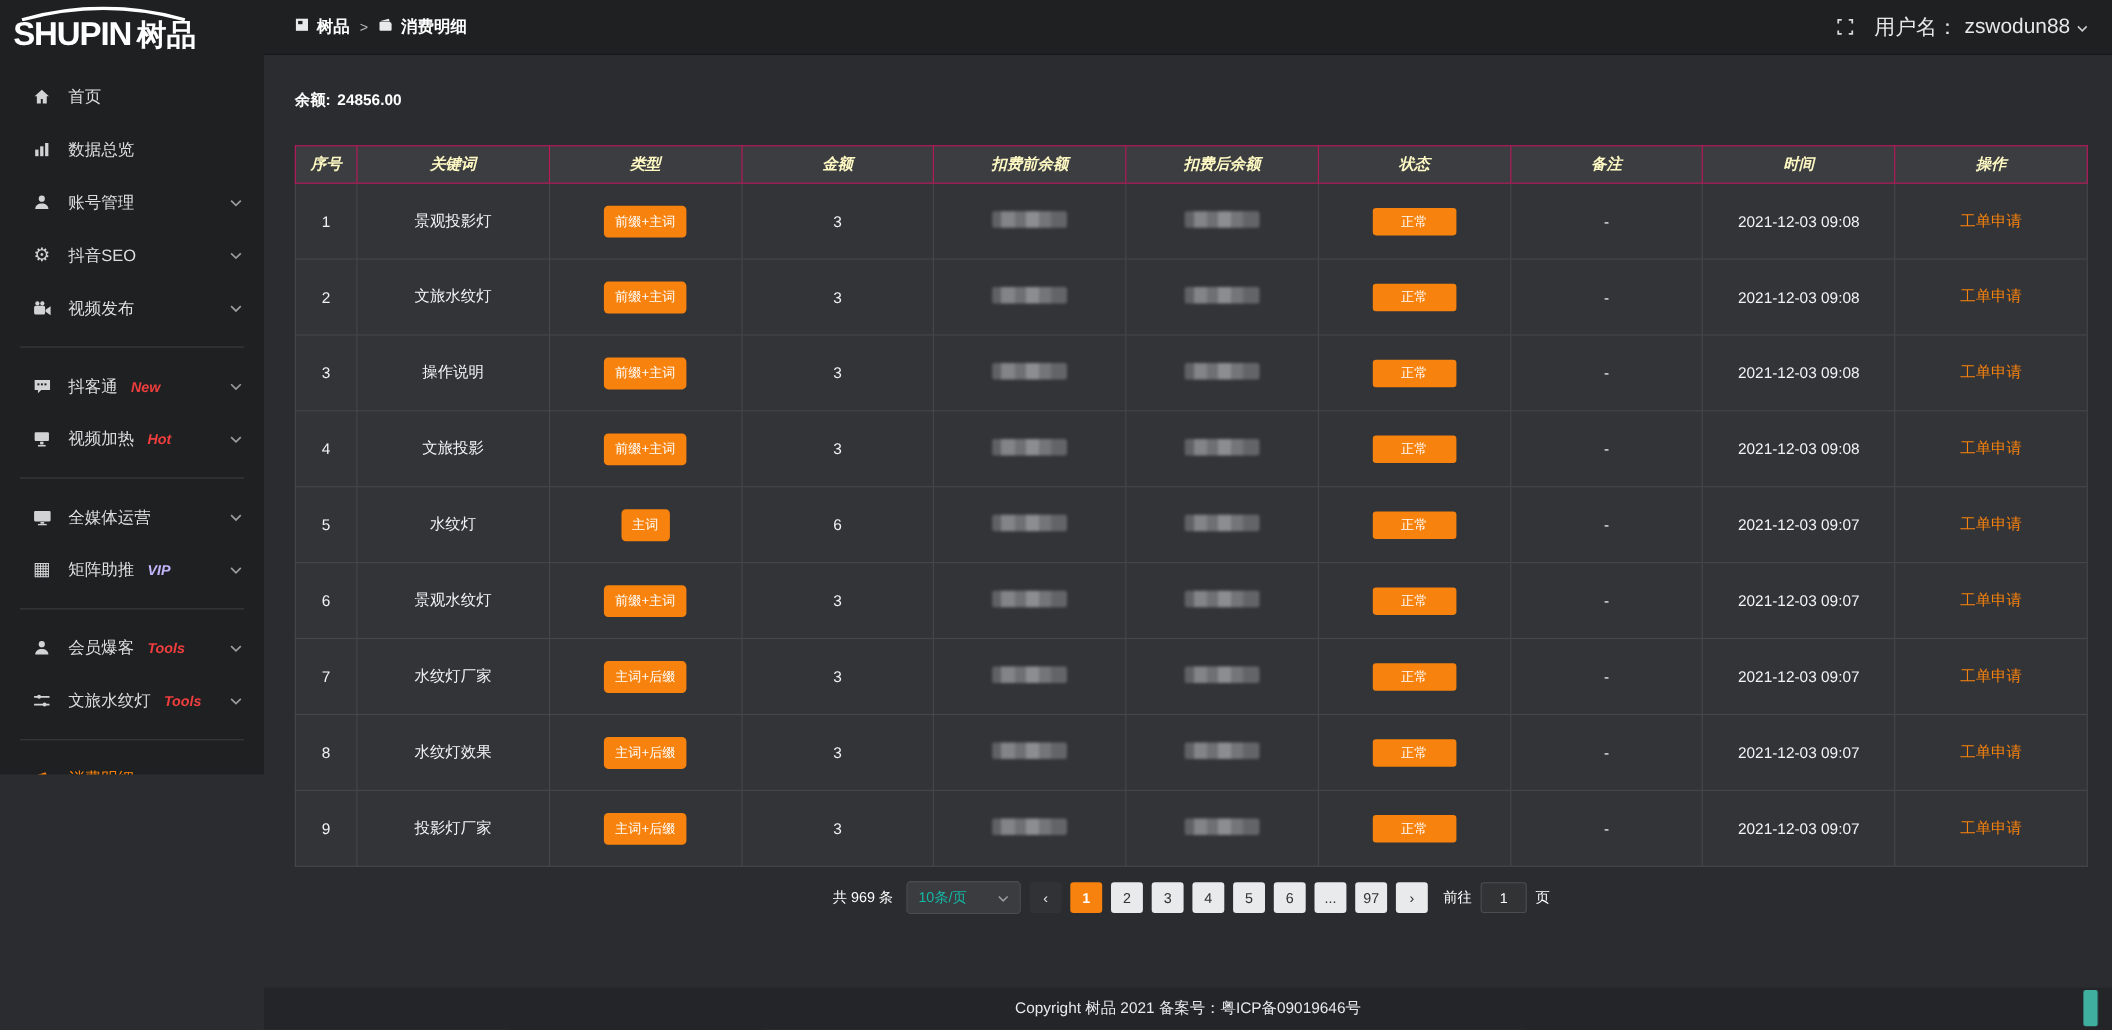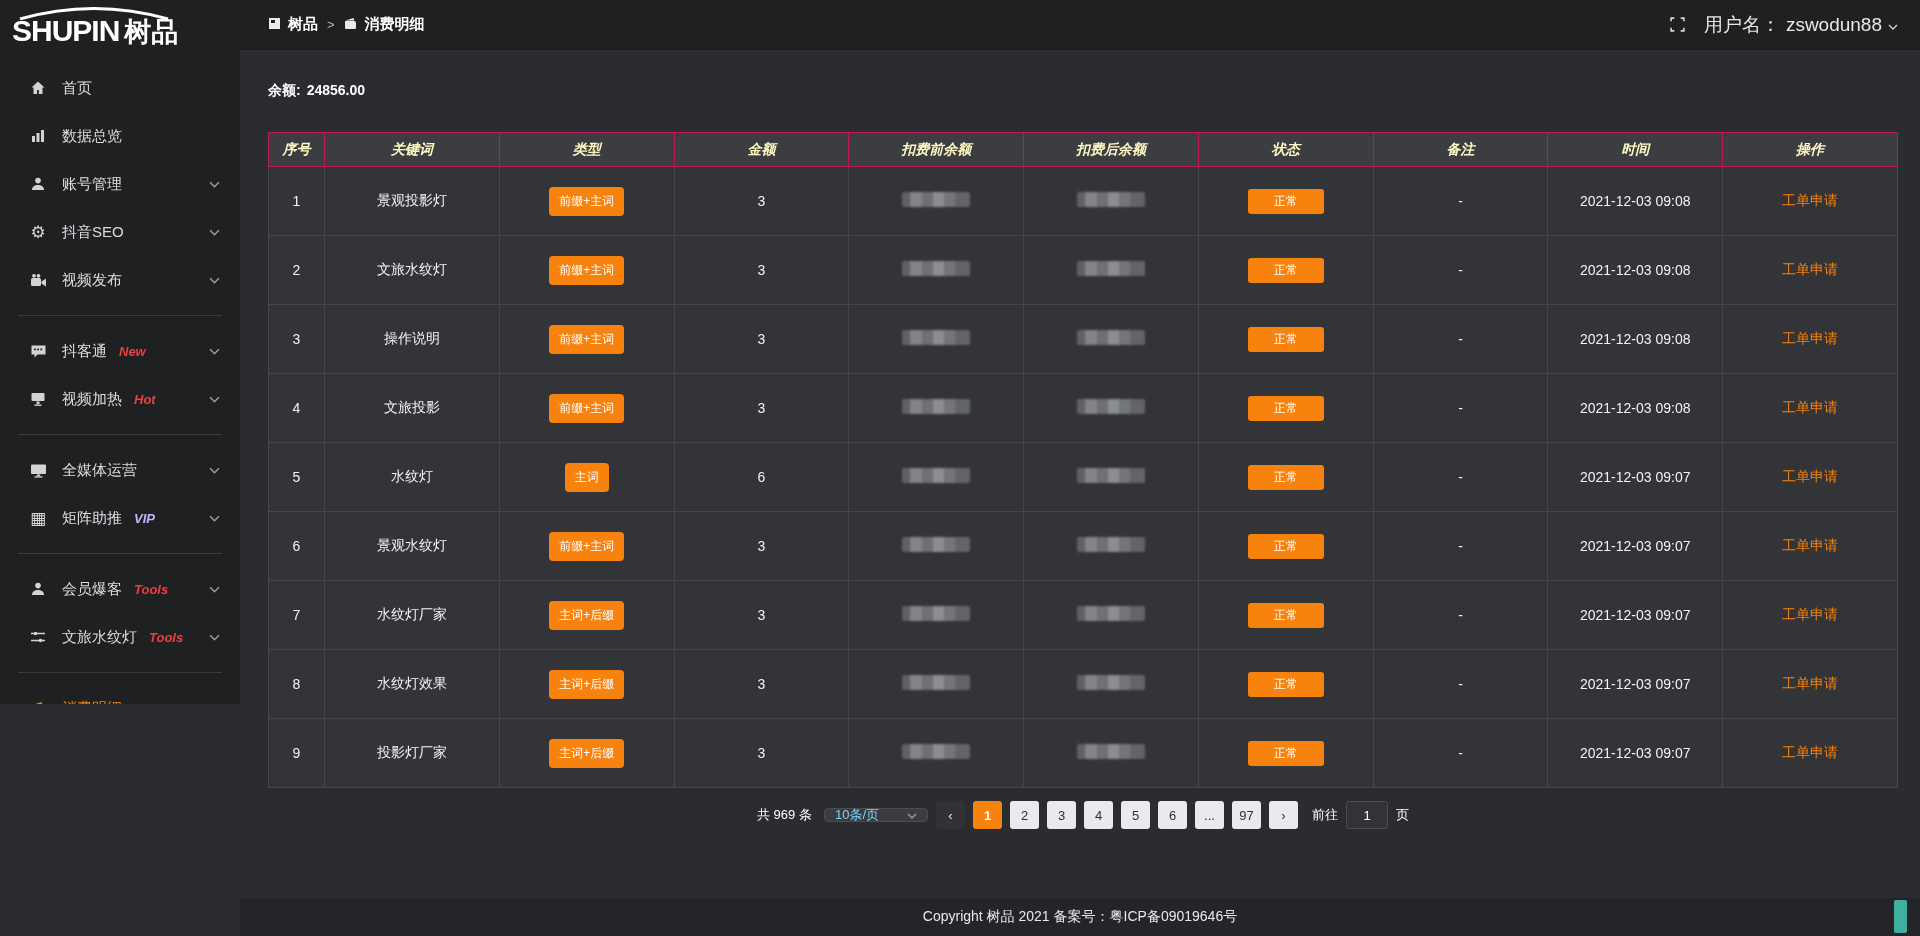--- a/index.html
+++ b/index.html
@@ -46,21 +46,21 @@
   .type-badge, .status-badge { display:inline-block; background:#f7820d; color:#fff; font-size:12px; border-radius:4px; }
   .type-badge { padding:6px 10px; }
   .status-badge { padding:4px 26px; border-radius:3px; }
   .masked { display:inline-block; width:68px; height:15px; border-radius:2px; filter:blur(1.3px); opacity:.8;
     background:linear-gradient(90deg,#6b6d70 0 12%,#97989b 12% 30%,#7d7f82 30% 45%,#a3a4a6 45% 62%,#85868a 62% 78%,#6f7174 78% 100%); }
   .action-link { color:#f7820d; cursor:pointer; }
 
   
   .pager { margin-top:13px; display:flex; align-items:center; justify-content:center; gap:8px; font-size:13px; color:#fff; }
   .pg-total { margin-right:4px; }
-  .pg-size { display:flex; align-items:center; gap:28px; background:#3a3c40; border:1px solid #4b4d51; border-radius:4px; padding:0 10px; height:14px; color:#7dd3fc; cursor:pointer; }
+  .pg-size { display:flex; align-items:center; gap:28px; background:#3a3c40; border:1px solid #4b4d51; border-radius:4px; padding:0 10px; height:30px; color:#14b8a6; cursor:pointer; }
   .pg-btn { min-width:29px; height:28px; display:inline-flex; align-items:center; justify-content:center; background:#e9eaec; color:#303133; border-radius:3px; font-size:13px; cursor:pointer; border:none; padding:0 6px; }
   .pg-btn.active { background:#f7820d; color:#fff; font-weight:bold; }
   .pg-btn.dark { background:#303235; color:#e3e4e6; }
   .pg-goto { display:flex; align-items:center; gap:8px; margin-left:6px; }
   .pg-input { width:42px; height:28px; background:#313335; border:1px solid #4b4d51; border-radius:3px; color:#fff; text-align:center; font-size:13px; }
 
   
   .footer { height:38px; flex-shrink:0; background:#242528; display:flex; align-items:center; justify-content:center; font-size:14px; color:#e8e9ea; }
 
   .corner-widget { position:fixed; right:13px; bottom:3px; width:13px; height:33px; background:#3fafa0; border-radius:2px; }

